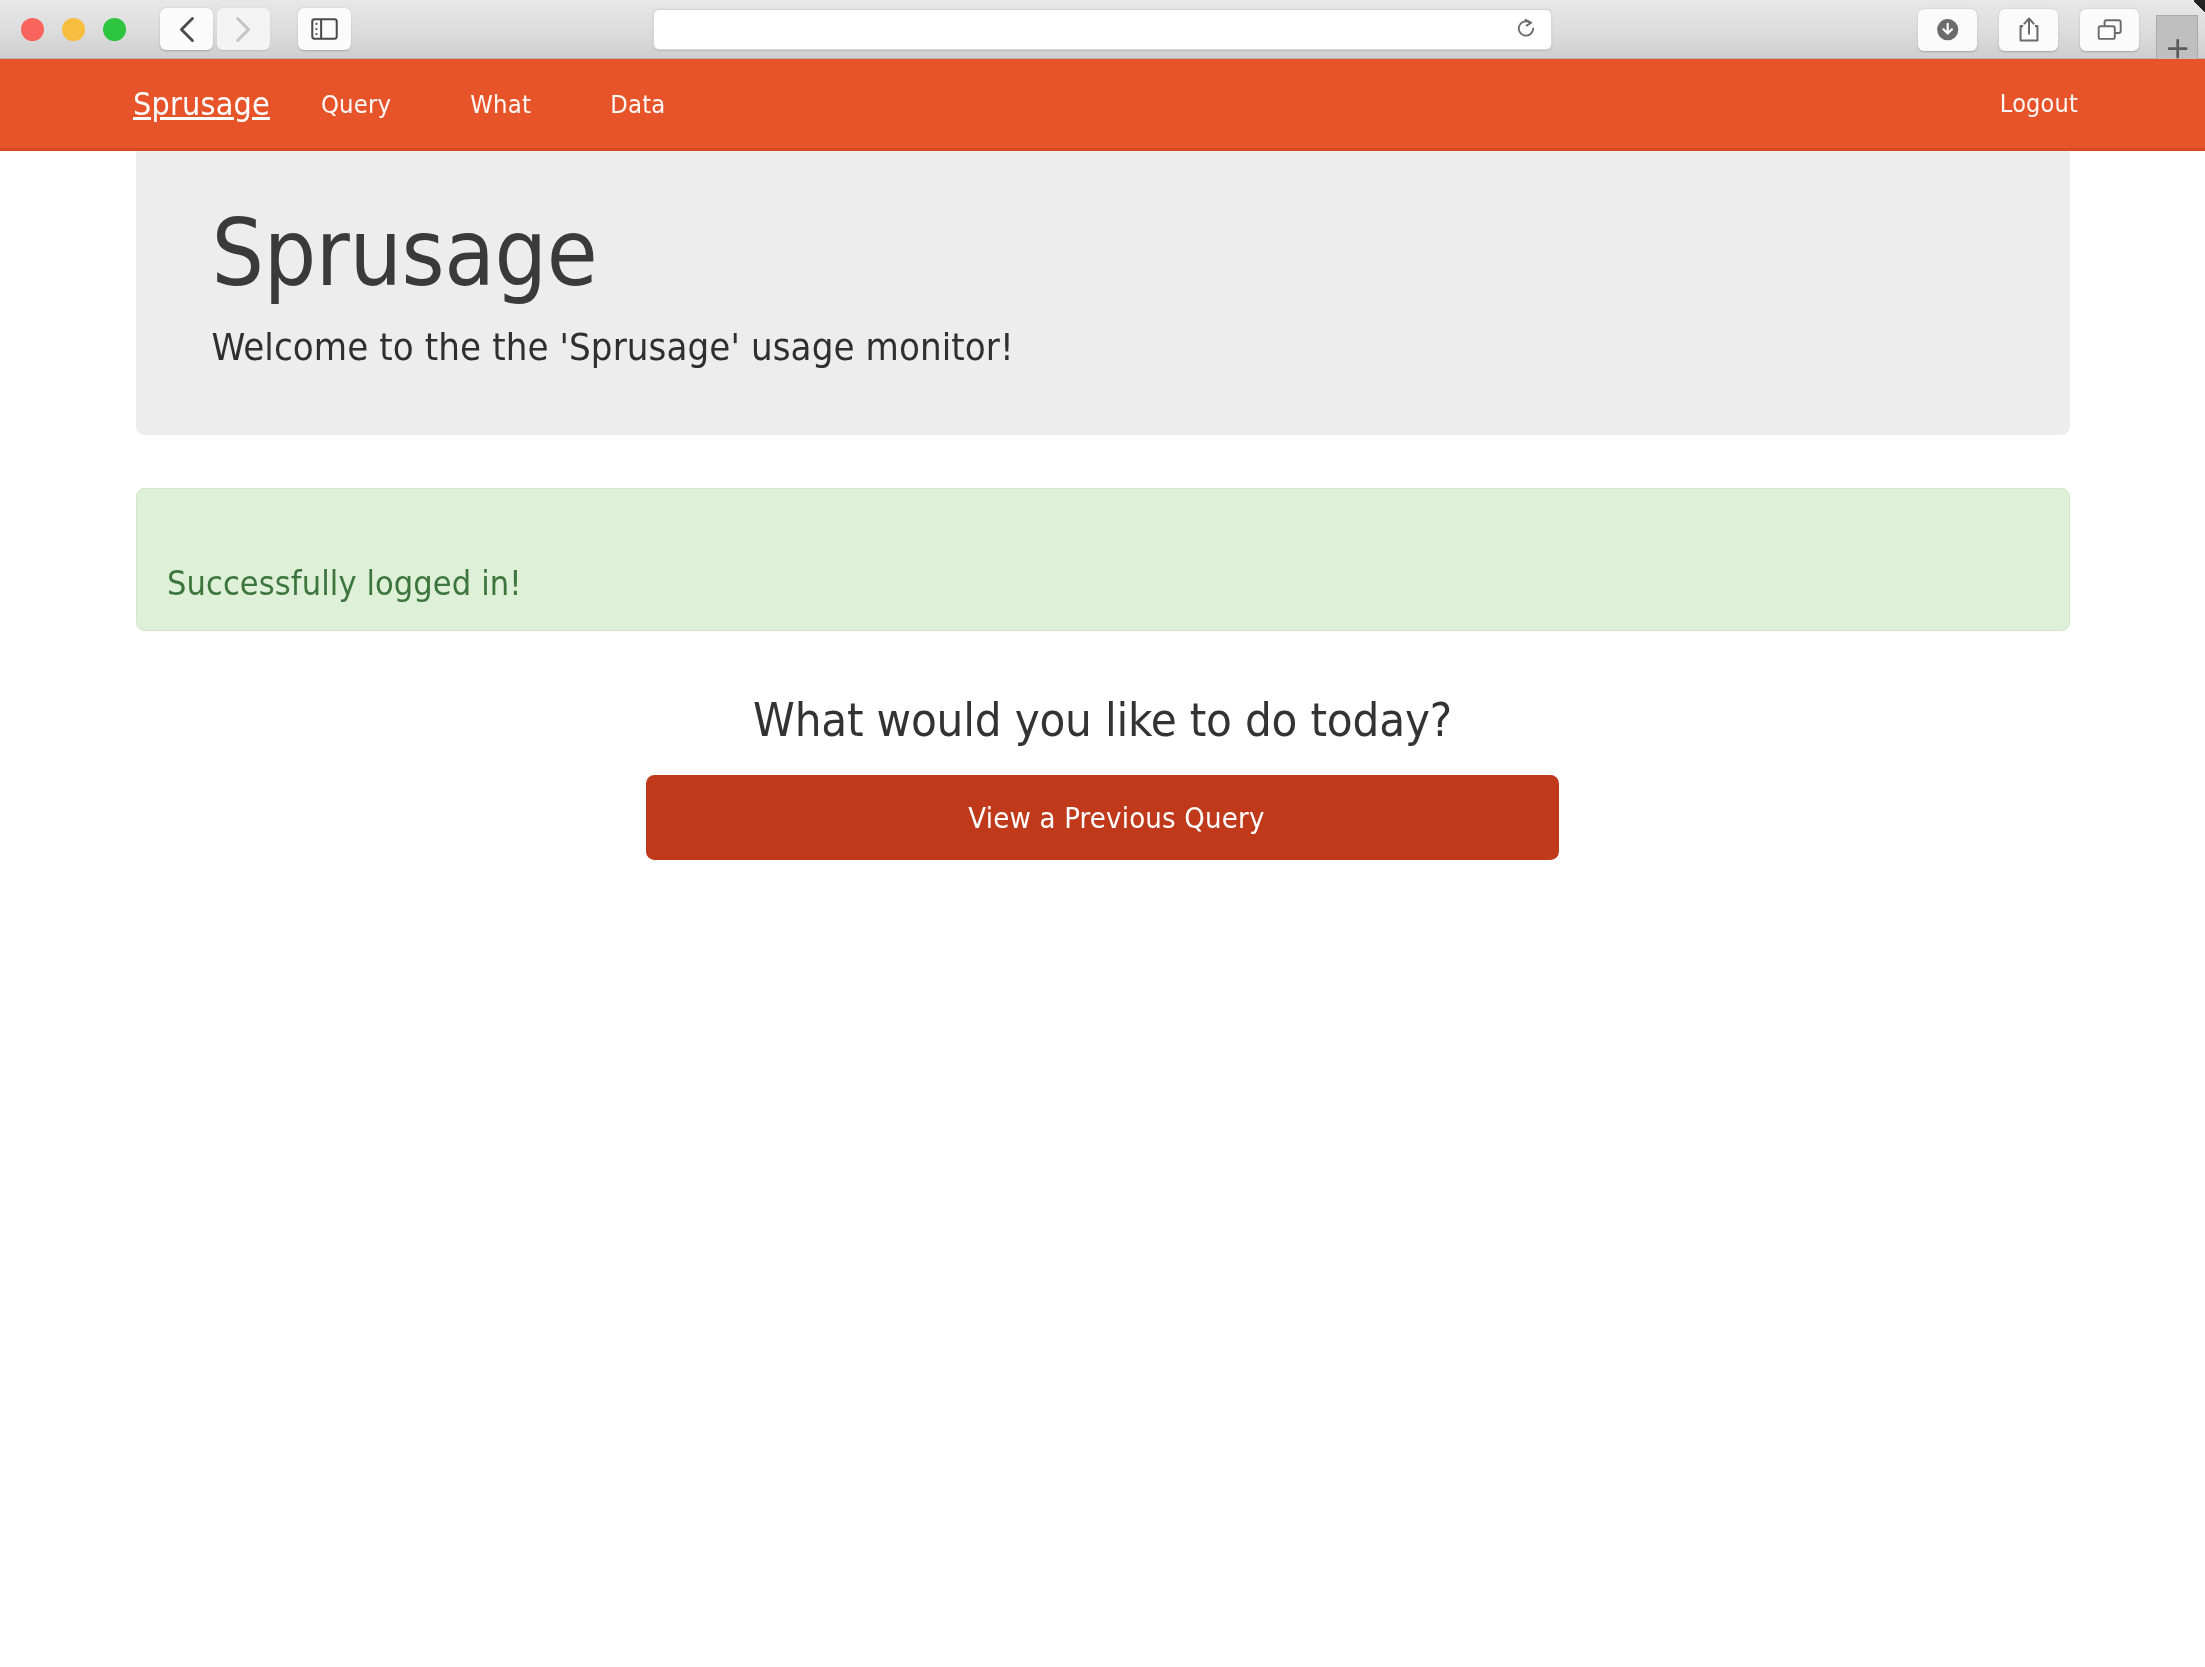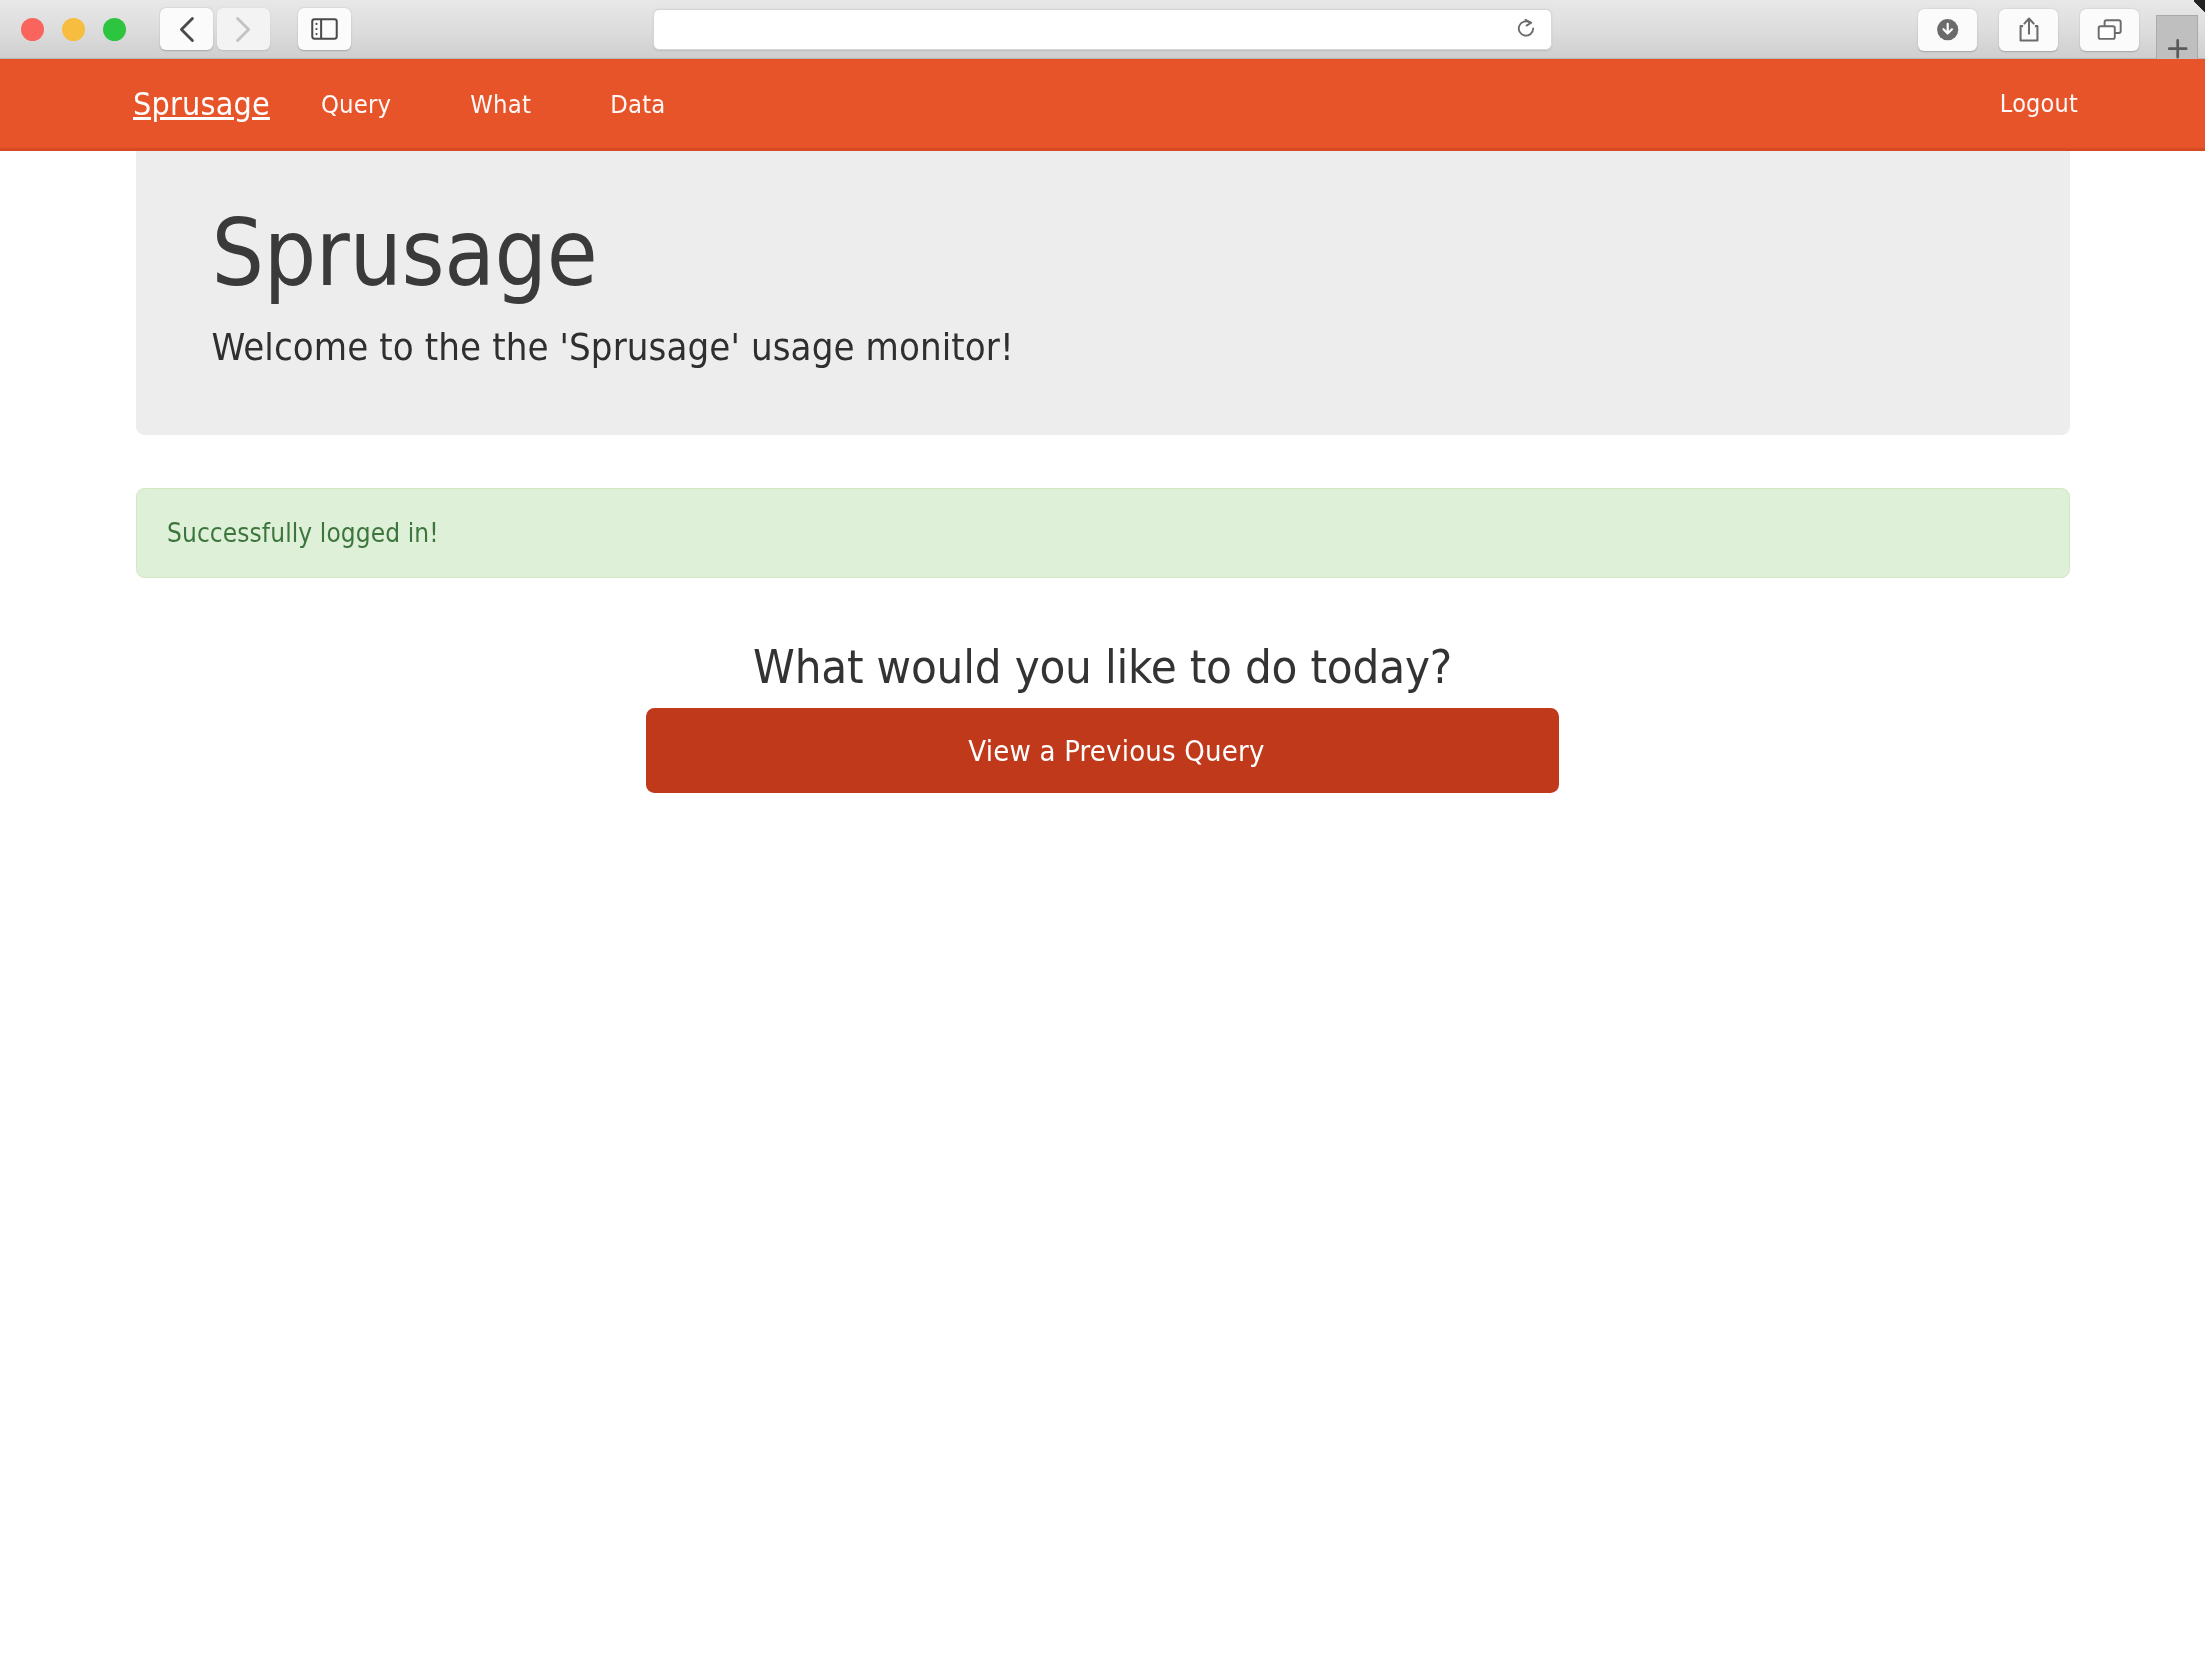--- a/index.html
+++ b/index.html
@@ -173,38 +173,39 @@
     border: 0.8px solid #d3e7c4;
     border-radius: 8.5px;
     padding: 27px 30.5px;
     min-height: 90px;
     display: flex;
     align-items: center;
     font-family: "DejaVu Sans Condensed", "Liberation Sans Narrow", "DejaVu Sans", sans-serif;
   }
   .alert-text {
     color: #3c763d;
-    font-size: 26px;
+    font-size: 34px;
     letter-spacing: 0.1px;
+    margin-top: 47px;
   }
 
   .action-area {
     margin-top: 61px;
     width: 913px;
     margin-left: auto;
     margin-right: auto;
     font-family: "DejaVu Sans Condensed", "Liberation Sans Narrow", "DejaVu Sans", sans-serif;
   }
   .action-heading {
     text-align: center;
     font-size: 47px;
     color: #333333;
     font-weight: 400;
     letter-spacing: -0.2px;
-    margin-bottom: 14px;
+    margin-bottom: 28px;
   }
   .btn-block {
     display: block;
     width: 100%;
     height: 85px;
     background: #c0391b;
     border: none;
     border-radius: 8.5px;
     color: #ffffff;
     font-size: 29px;

